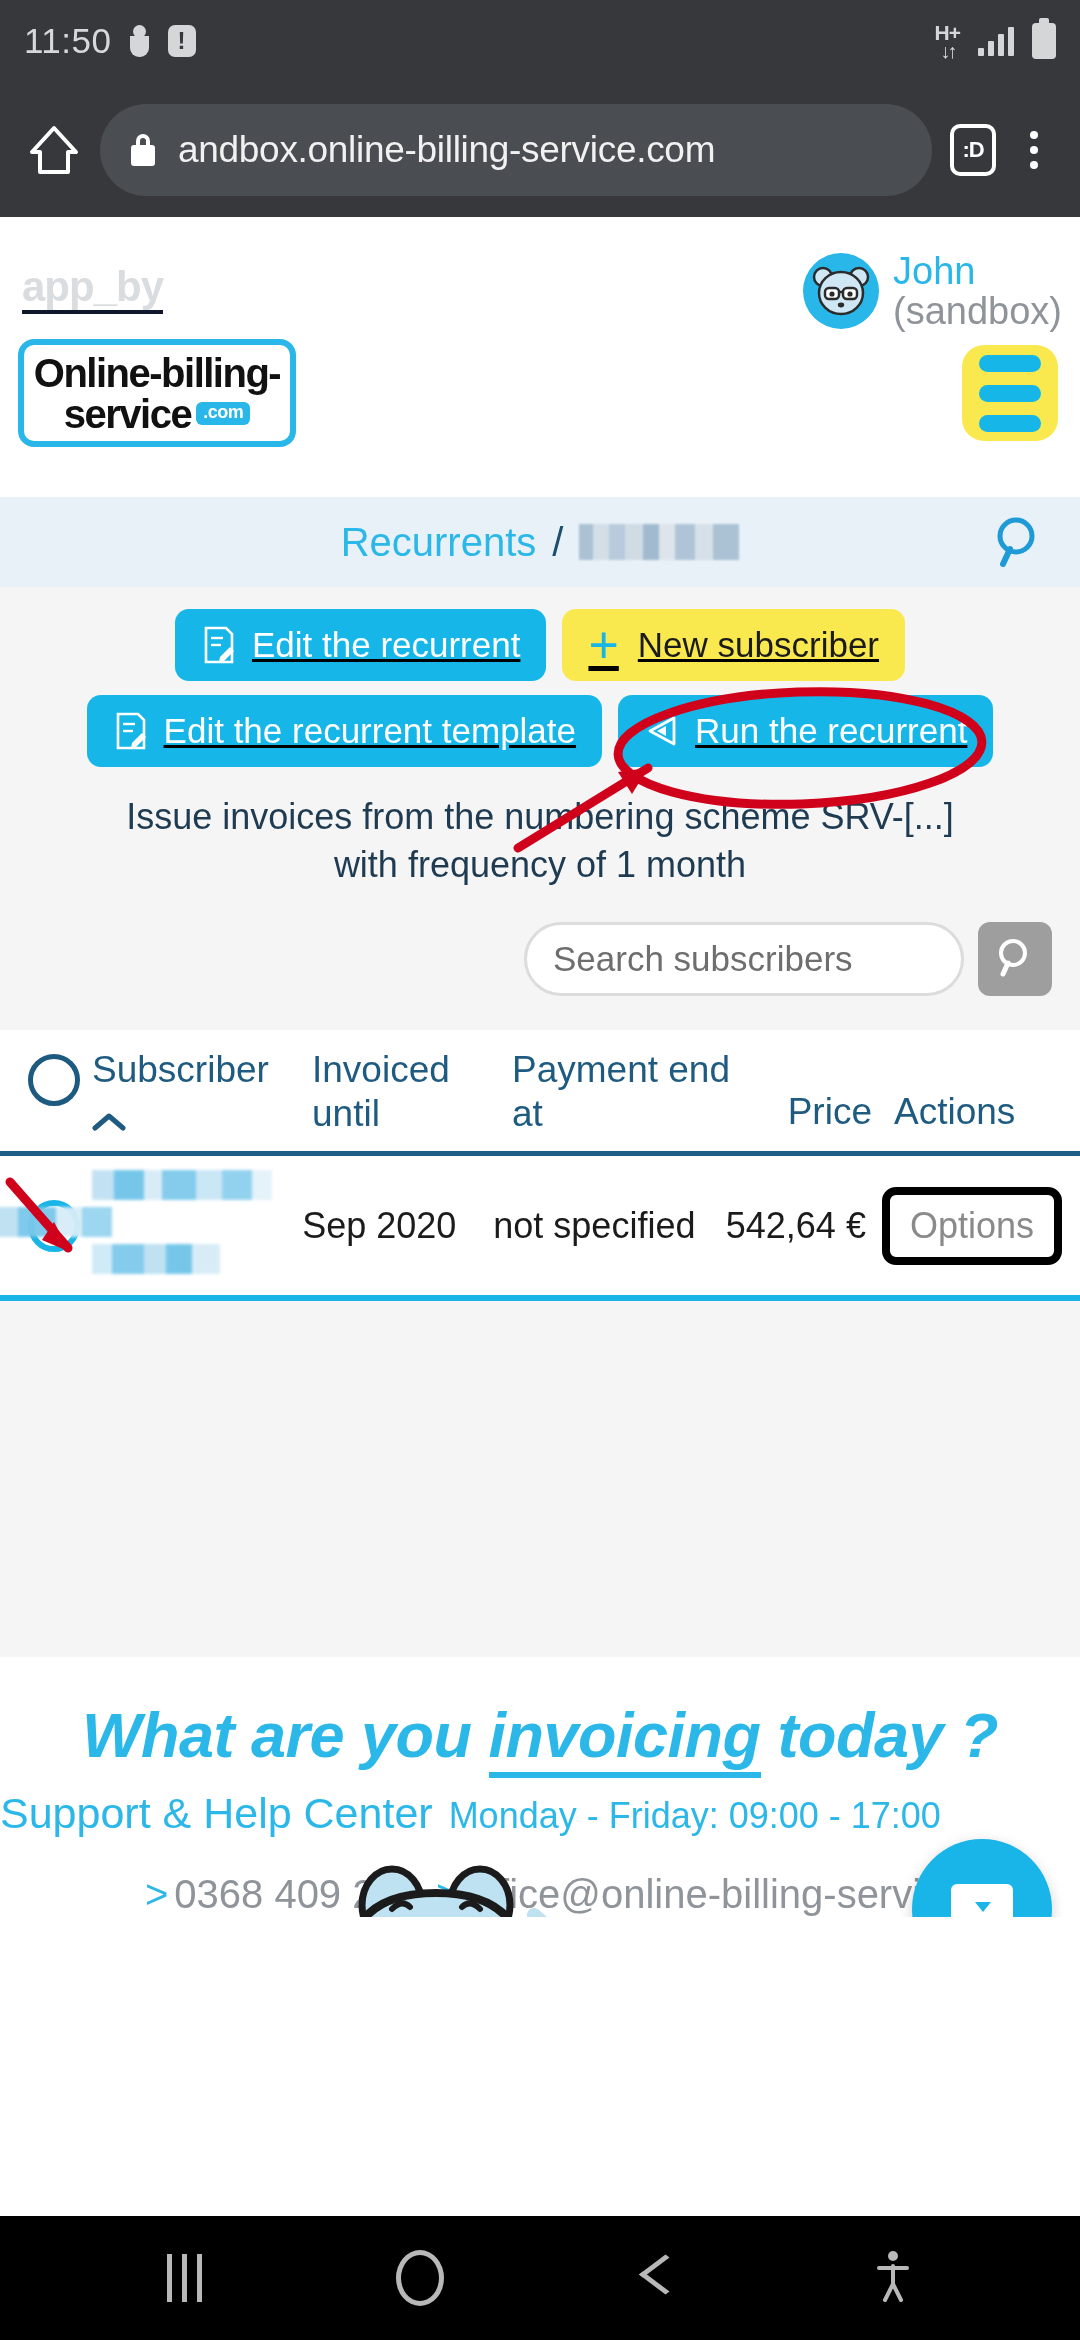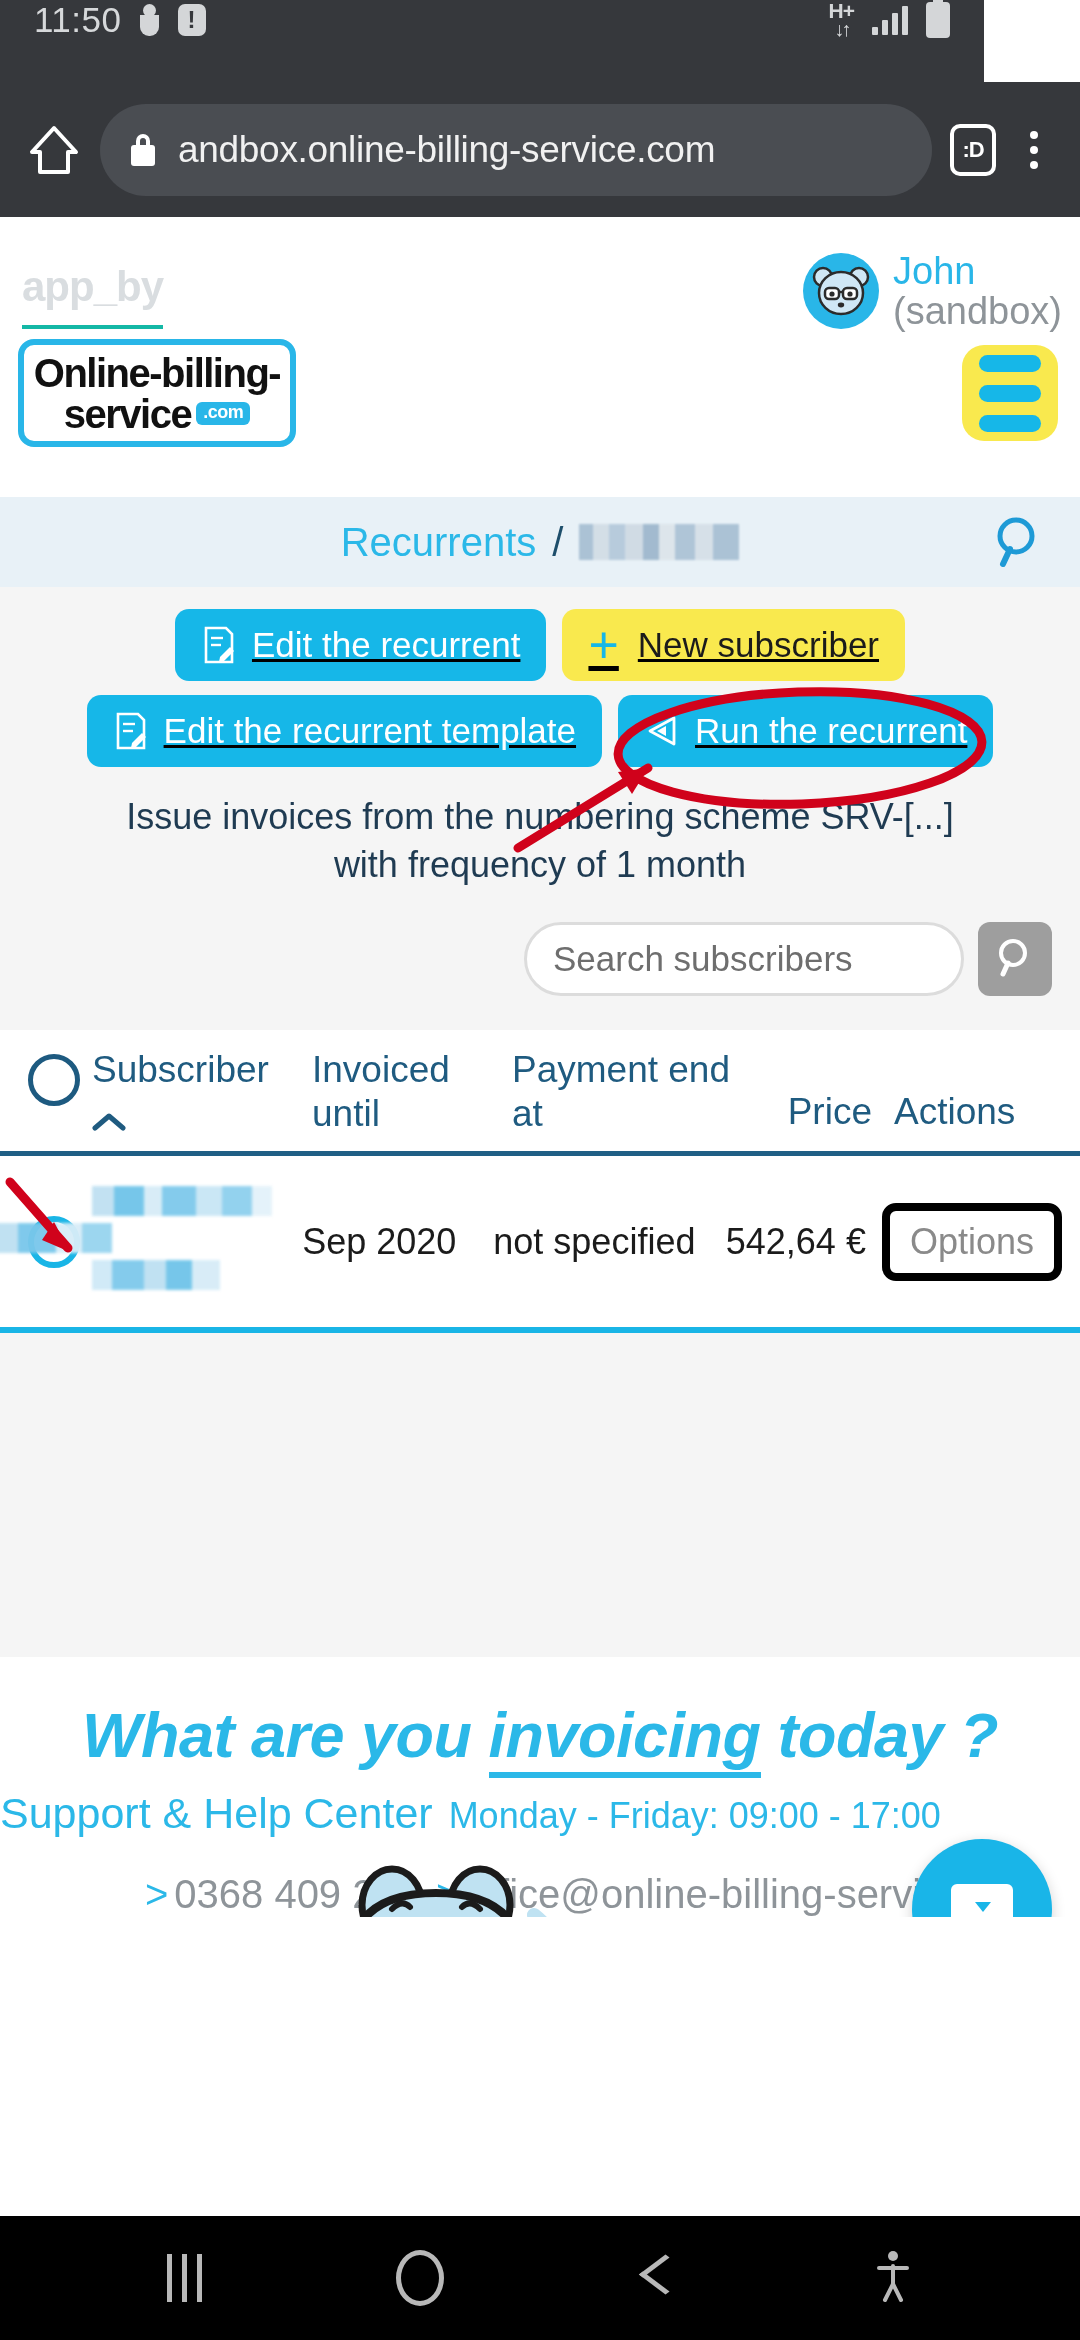--- a/index.html
+++ b/index.html
@@ -6,24 +6,24 @@
   html, body {
     width: 1080px; height: 2340px;
     font-family: "Liberation Sans", sans-serif;
     background: #ffffff;
     overflow: hidden;
   }
   #screen { position: relative; width: 1080px; height: 2340px; overflow: hidden; }
 
   
   .statusbar {
-    position: absolute; top: 0; left: 0; width: 984px; height: 82px;
+    position: absolute; top: 0; left: 0; width: 1080px; height: 82px;
     background: #36383c; color: #d4d6d8;
-    display: flex; align-items: flex-start; justify-content: space-between;
-    padding: 0 34px;
+    display: flex; align-items: center; justify-content: space-between;
+    padding: 0 24px;
   }
   .sb-left { display: flex; align-items: center; gap: 16px; }
   .sb-time { font-size: 35px; letter-spacing: 0.5px; color: #d6d8da; }
   .sb-right { display: flex; align-items: center; gap: 18px; }
   .ic-snowman { width: 24px; height: 32px; position: relative; }
   .ic-snowman::before {
     content:""; position:absolute; left:5px; top:0; width:13px; height:13px;
     border-radius:50%; background:#d4d6d8;
   }
   .ic-snowman::after {
@@ -87,21 +87,21 @@
     position:absolute; top:217px; left:0; width:1080px; height:1999px;
     background:#ffffff; overflow:hidden;
   }
 
   
   .app-header { position: relative; height: 280px; background:#fff; }
   .app-by {
     position:absolute; left:22px; top:46px; font-size:42px; color:#d9dde0;
     font-weight:600; letter-spacing:-1px;
   }
-  .app-by span { border-bottom: 4px solid #14b8a6; padding-bottom:15px; }
+  .app-by span { border-bottom: 4px solid #0f172a; padding-bottom:0; }
   .logo {
     position:absolute; left:18px; top:122px; width:278px; height:108px;
     border: 6px solid #29b6e8; border-radius: 16px; background:#fff;
     display:flex; flex-direction:column; align-items:center; justify-content:center;
   }
   .logo .l1 { font-size:40px; font-weight:800; color:#111; letter-spacing:-1.5px; line-height:0.95;}
   .logo .l2 { display:flex; align-items:center; gap:5px; line-height:0.95; margin-top:3px;}
   .logo .l2 b { font-size:40px; font-weight:800; color:#111; letter-spacing:-1.5px;}
   .logo .l2 em {
     font-style:normal; font-size:18px; font-weight:800; color:#fff; background:#29b6e8;
@@ -197,21 +197,21 @@
   }
   .th.subscriber { width: 220px; }
   .th.subscriber .sortarrow {
     display:block; margin-top:6px; width:34px; height:20px;
   }
   .th.invoiced { width: 200px; }
   .th.payment { width: 230px; }
   .th.price { width: 130px; text-align:right; padding-top:42px;}
   .th.actions { width: 170px; text-align:left; padding-top:42px; padding-left: 22px;}
 
-  .trow { display:flex; align-items:center; padding: 30px 18px; min-height:118px; }
+  .trow { display:flex; align-items:center; padding: 14px 18px; min-height:118px; }
   .row-circle {
     width:52px; height:52px; border-radius:50%; border:6px solid #19b5e6;
     flex:0 0 auto; margin:0 12px 0 10px; background:transparent;
   }
   .cell { font-size:36px; color:#1b1b1b; }
   .cell.subscriber { width:220px; }
   .redact-l {
     display:block; height:30px; margin-bottom:7px; filter: blur(1.5px); opacity:0.95;
   }
   .redact-a { width:180px; background:linear-gradient(90deg,#bfe0f2 0 22px,#6fc4e9 22px 52px,#d6ecf7 52px 70px,#7ec9ec 70px 104px,#c8e6f5 104px 130px,#8ed0ee 130px 160px,#e3f2fa 160px 180px); }

